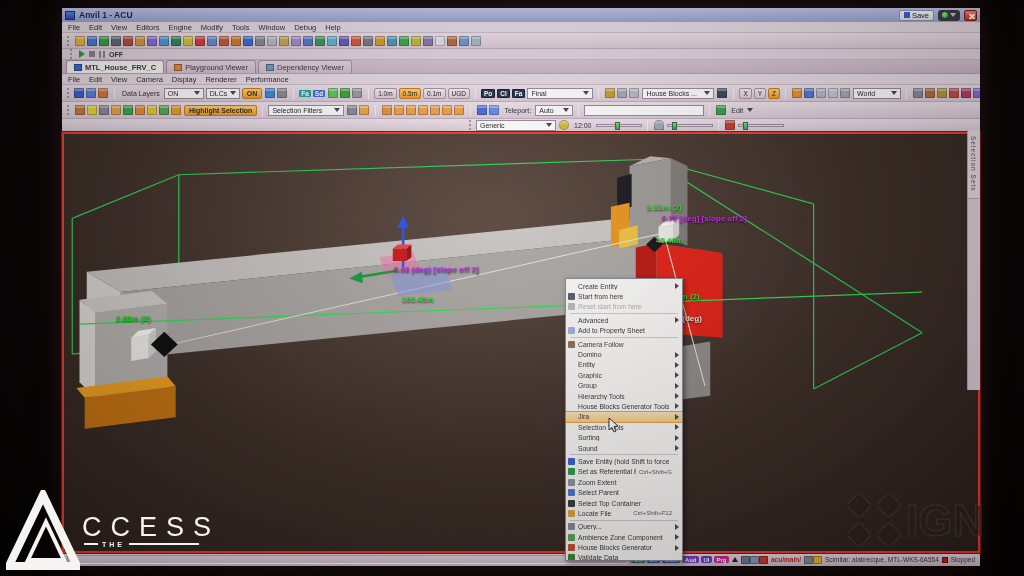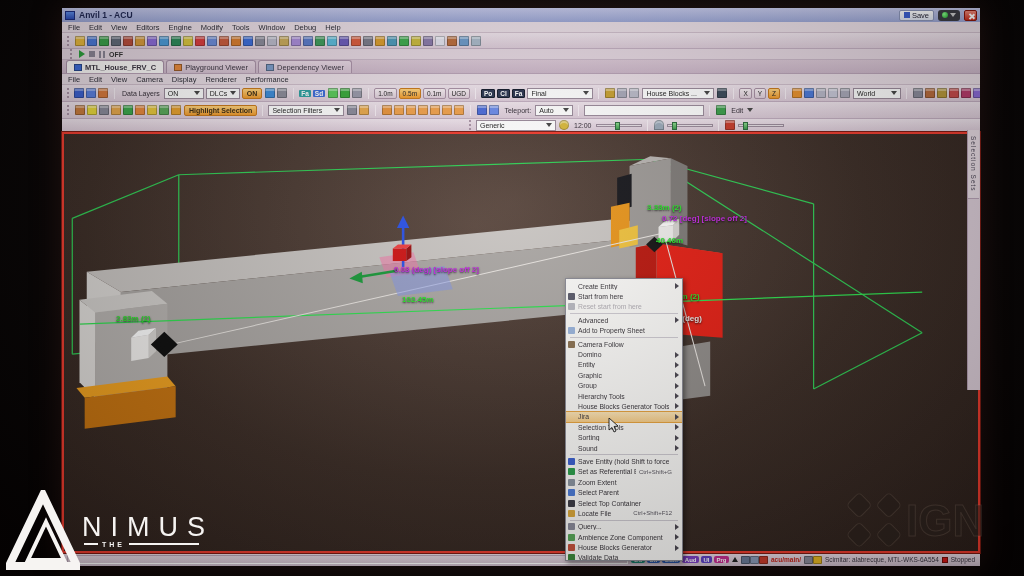--- a/index.html
+++ b/index.html
@@ -680,21 +680,21 @@
 </div>
 
 <div class="vignette"></div>
 
 <div class="ata">
   <svg width="74" height="82">
     <polygon points="37,5 71,76 3,76" fill="none" stroke="#f6f4f2" stroke-width="8"></polygon>
     <polygon points="40,32 58,70 22,70" fill="none" stroke="#f6f4f2" stroke-width="4"></polygon>
   </svg>
   <div class="ata-text">
-    <div class="ata-line">NIMUS</div>
+    <div class="ata-line">CCESS</div>
     <div class="ata-the">
       <i style="width:14px"></i>
       <span>THE</span>
       <i style="width:70px"></i>
     </div>
   </div>
 </div>
 
 <svg class="ign" width="160" height="64">
   <g fill="#241c18" stroke="rgba(150,130,115,0.35)" stroke-width="1">

